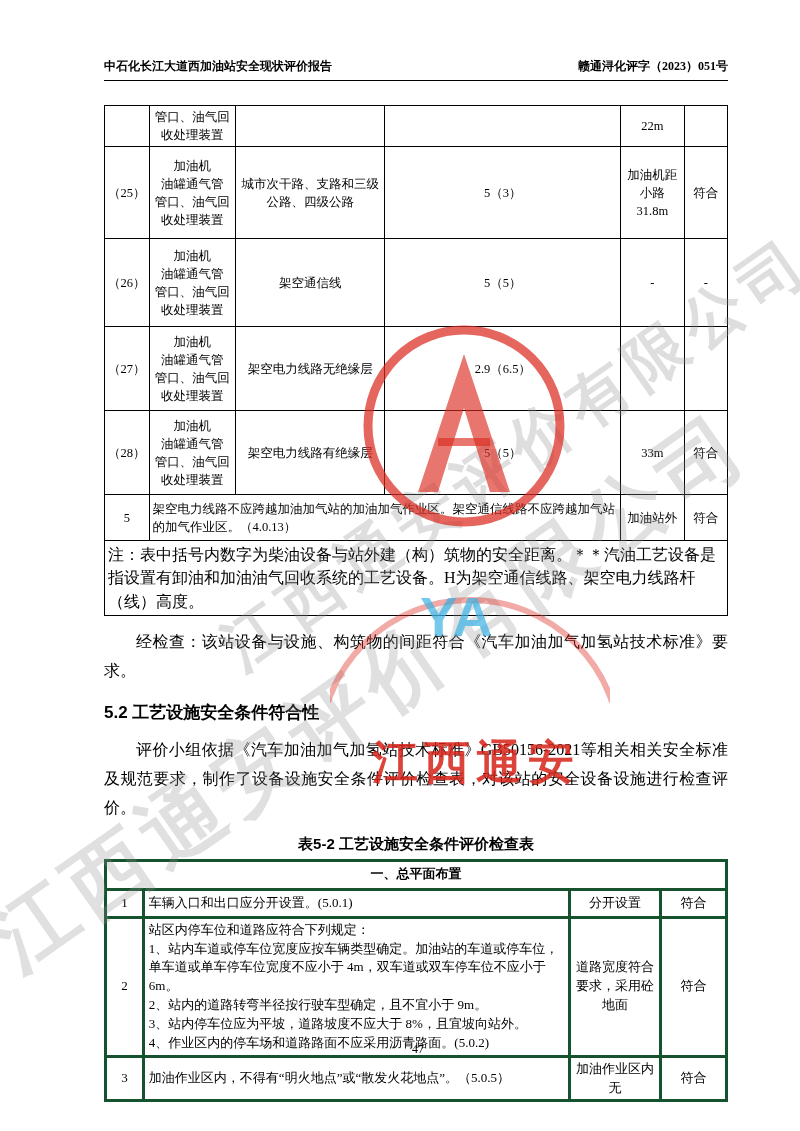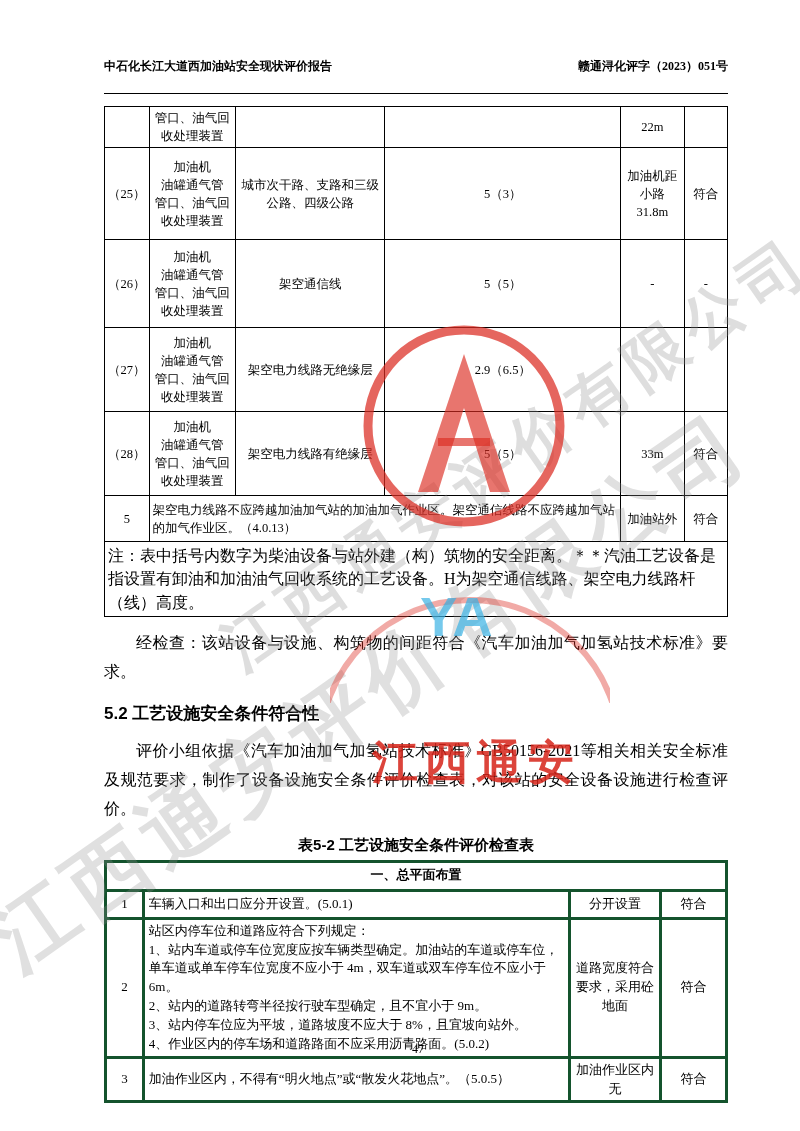--- a/index.html
+++ b/index.html
@@ -2,25 +2,25 @@
 <html><head>
 <meta charset="utf-8">
 <style>
   html,body{margin:0;padding:0;background:#888;}
   .page{position:relative;width:800px;height:1131px;background:#ffffff;overflow:hidden;
         font-family:"Liberation Serif","DejaVu Serif",serif;color:#000;}
   .content{position:absolute;left:104px;top:58px;width:624px;z-index:2;}
 
   
   .doc-header{display:flex;justify-content:space-between;align-items:center;
-              font-size:12px;font-weight:bold;padding-bottom:18px;border-bottom:1.5px solid #000;}
+              font-size:12px;font-weight:bold;padding-bottom:5px;border-bottom:1.5px solid #000;}
 
   
   table{border-collapse:collapse;width:624px;}
-  .t1{margin-top:12px;font-size:12.5px;}
+  .t1{margin-top:24px;font-size:12.5px;}
   .t1 td{border:1px solid #000;text-align:center;vertical-align:middle;padding:2px 3px;line-height:1.45;}
   .t2{font-size:13px;}
   .t2 td{border:3px solid #14532d;text-align:center;vertical-align:middle;padding:2px 4px;line-height:1.45;}
   .left{text-align:left !important;}
   .preline{white-space:pre-line;}
   .bold{font-weight:normal;}
   .note{font-size:16px;line-height:1.6;}
   .h38{height:38px}.h92{height:92px}.h88{height:88px}.h84{height:84px}.h46{height:46px}.h52{height:52px}
   .sechead{font-weight:bold;height:22px;}
   .colhead td{font-weight:bold;height:24px;font-family:"Liberation Sans","DejaVu Sans",sans-serif;}

